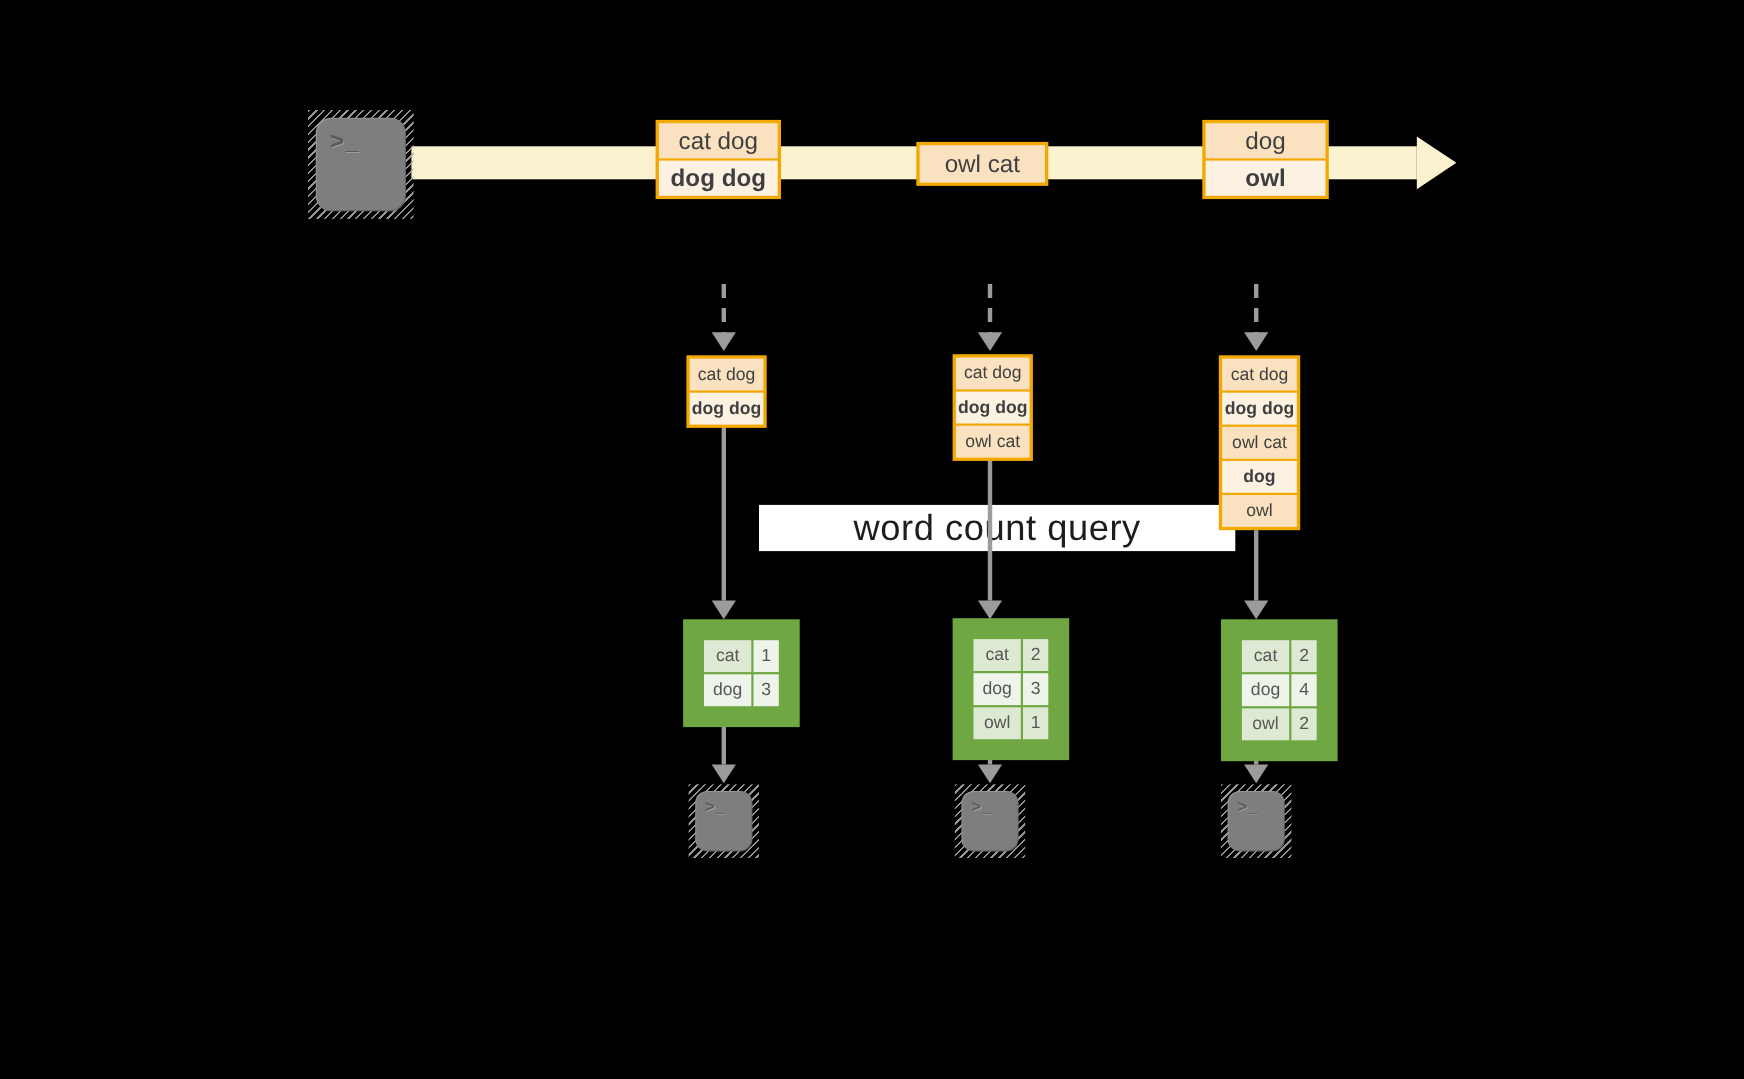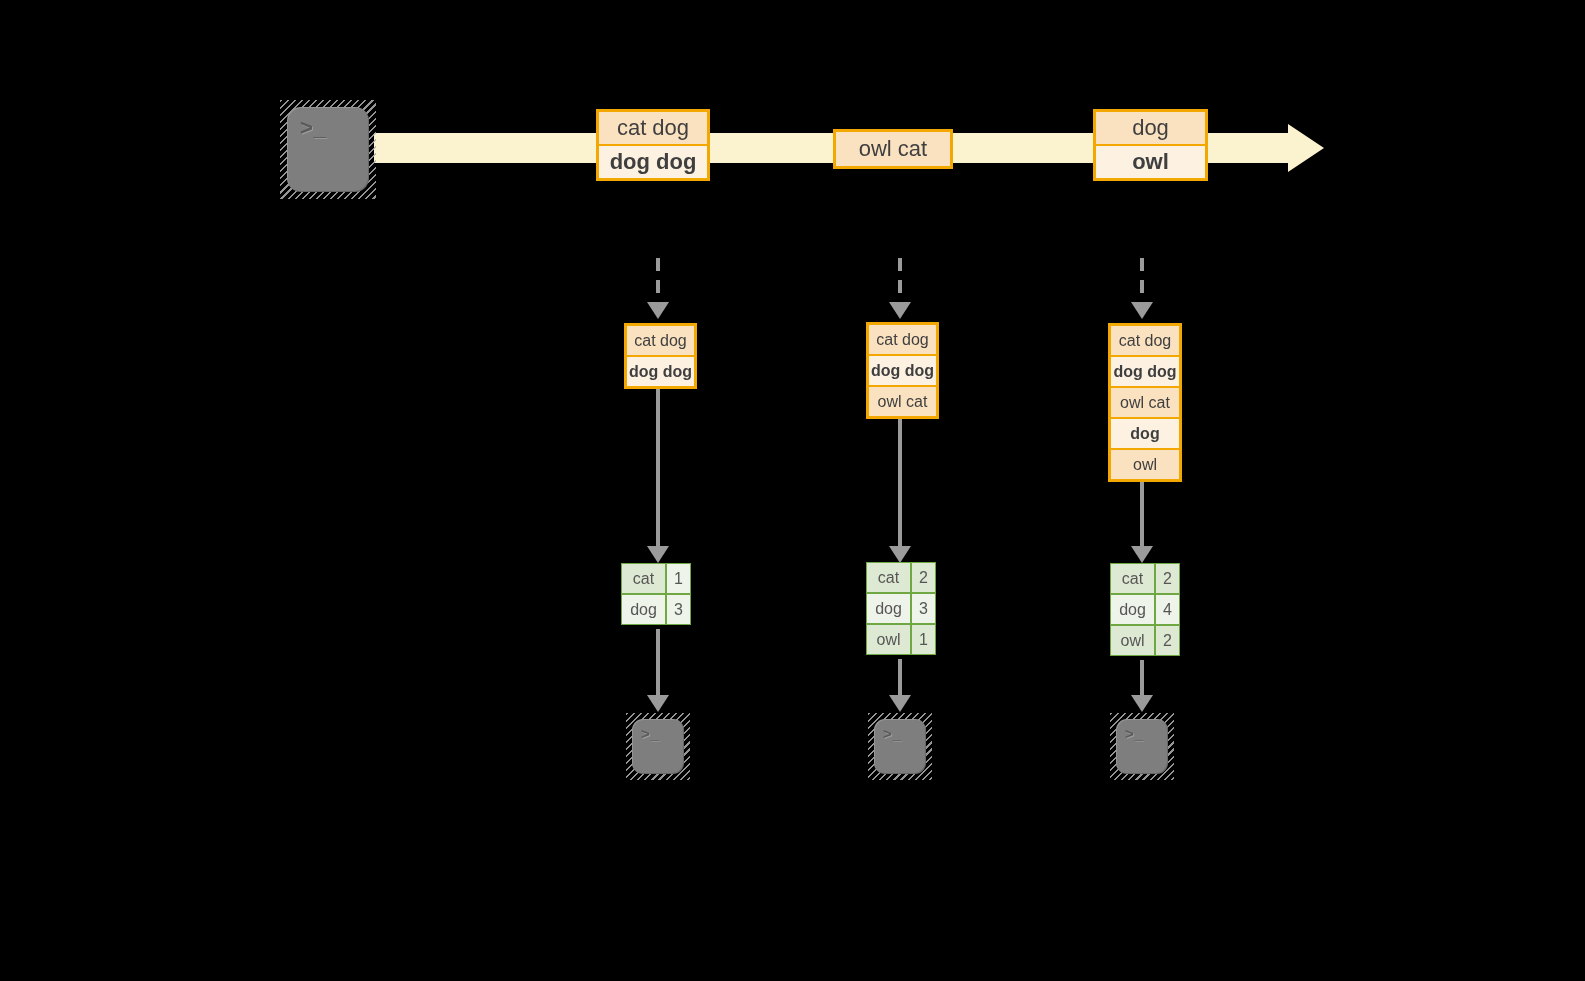--- a/index.html
+++ b/index.html
@@ -23,21 +23,21 @@
     border-top:24px solid transparent;border-bottom:24px solid transparent;border-left:36px solid #fbf2cf;}
   
   .obox{position:absolute;z-index:3;background:#f2a800;padding:3px;display:flex;flex-direction:column;gap:2px;box-sizing:border-box;}
   .ocell{display:flex;align-items:center;justify-content:center;color:#3f3f3f;}
   .ocell.a{background:#fae2c1;}
   .ocell.b{background:#fdf2e2;font-weight:bold;}
   .obox.big .ocell{height:34px;font-size:22px;}
   .obox.big1 .ocell{height:32px;font-size:22px;}
   .obox.small .ocell{height:29px;font-size:16px;}
   
-  .gtable{position:absolute;z-index:3;background:#6fa842;padding:1px;display:grid;grid-template-columns:43px 23px;gap:2px;box-sizing:border-box;}
+  .gtable{position:absolute;z-index:3;background:#6fa842;padding:19px;display:grid;grid-template-columns:43px 23px;gap:2px;box-sizing:border-box;}
   .gcell{display:flex;align-items:center;justify-content:center;height:29px;font-size:16px;color:#565656;}
   .gcell.d{background:#dee9d3;}
   .gcell.l{background:#eff4ea;}
   
   .vline{position:absolute;width:4px;background:#9b9b9b;z-index:2;}
   .vdash{position:absolute;width:4px;z-index:2;
     background:repeating-linear-gradient(to bottom,#9b9b9b 0 13px, rgba(0,0,0,0) 13px 22px);}
   .ahead{position:absolute;width:0;height:0;z-index:2;
     border-left:11px solid transparent;border-right:11px solid transparent;border-top:17px solid #9b9b9b;}
   
@@ -63,20 +63,23 @@
     <div class="ocell b">dog dog</div>
   </div>
   <div class="obox big" style="left:833px;top:129px;width:120px;">
     <div class="ocell a">owl cat</div>
   </div>
   <div class="obox big1" style="left:1093px;top:109px;width:115px;">
     <div class="ocell a">dog</div>
     <div class="ocell b">owl</div>
   </div>
 
+  <div class="wbox" style="left:690px;top:459px;width:433px;height:42px;">
+    <span>word count query</span>
+  </div>
 
   <div class="vdash" style="left:656px;top:258px;height:46px;"></div>
   <div class="ahead" style="left:647px;top:302px;"></div>
   <div class="obox small" style="left:624px;top:323px;width:73px;">
     <div class="ocell a">cat dog</div>
     <div class="ocell b">dog dog</div>
   </div>
   <div class="vline" style="left:656px;top:388px;height:158px;"></div>
   <div class="ahead" style="left:647px;top:546px;"></div>
   <div class="gtable" style="left:621px;top:563px;">

